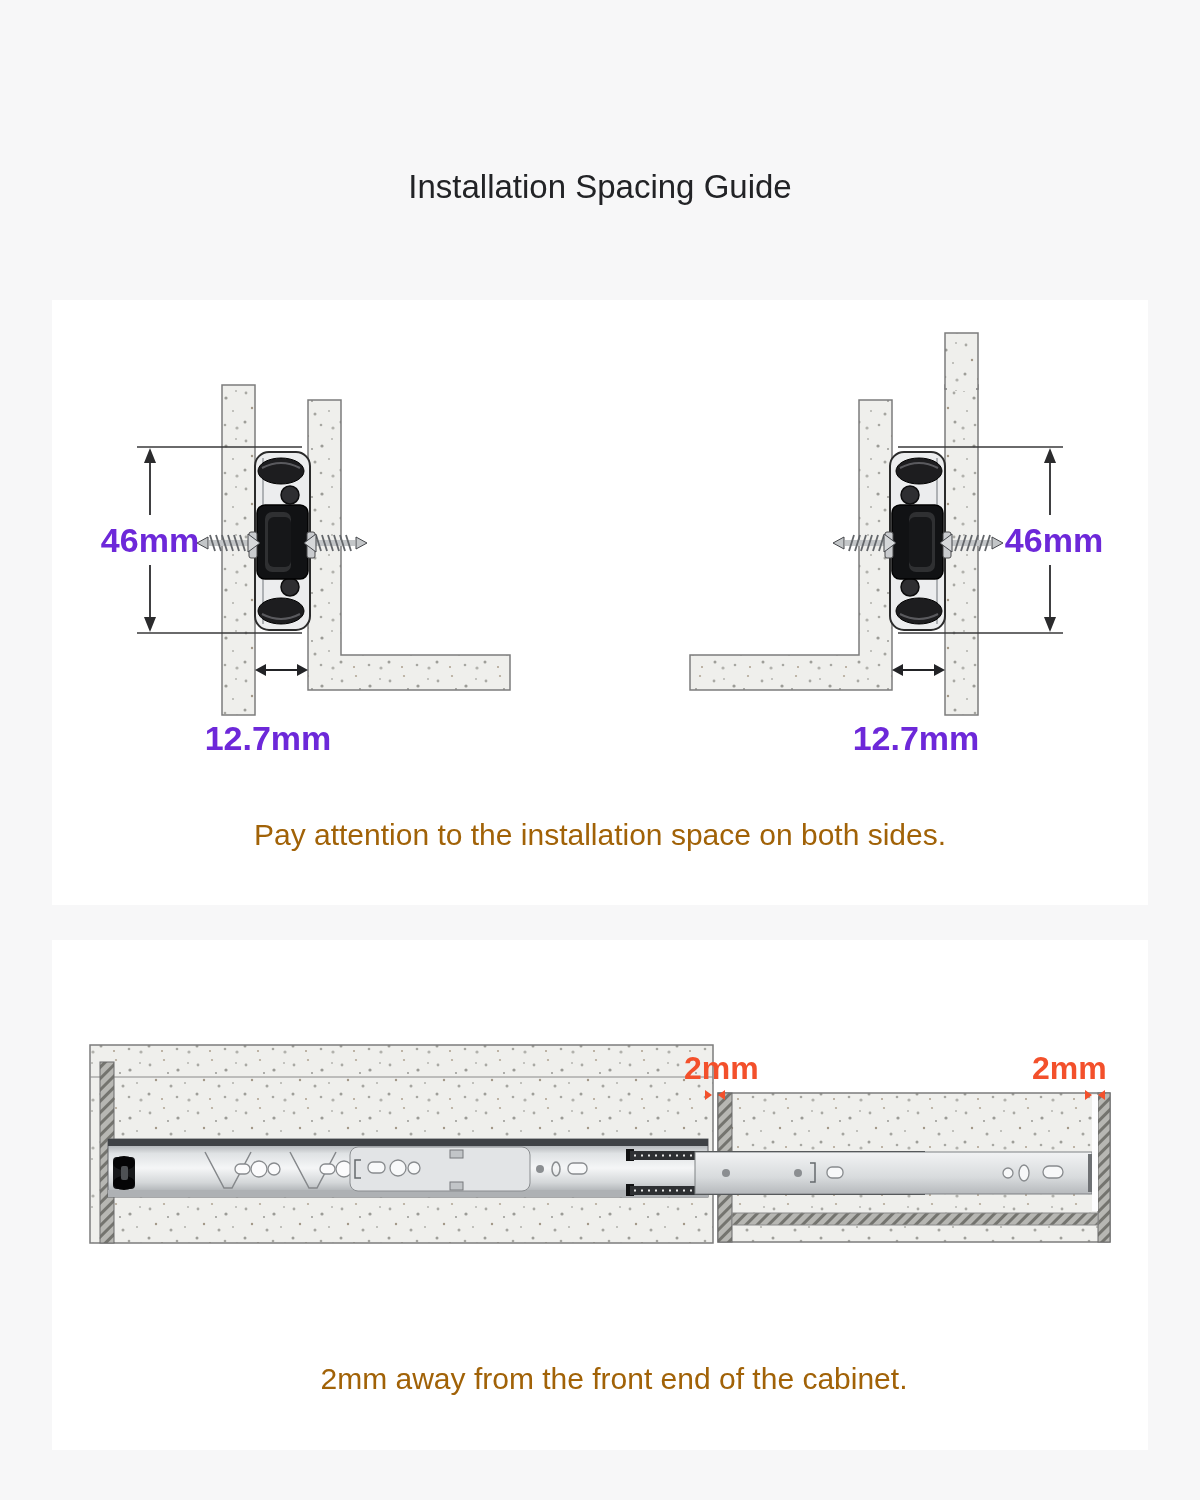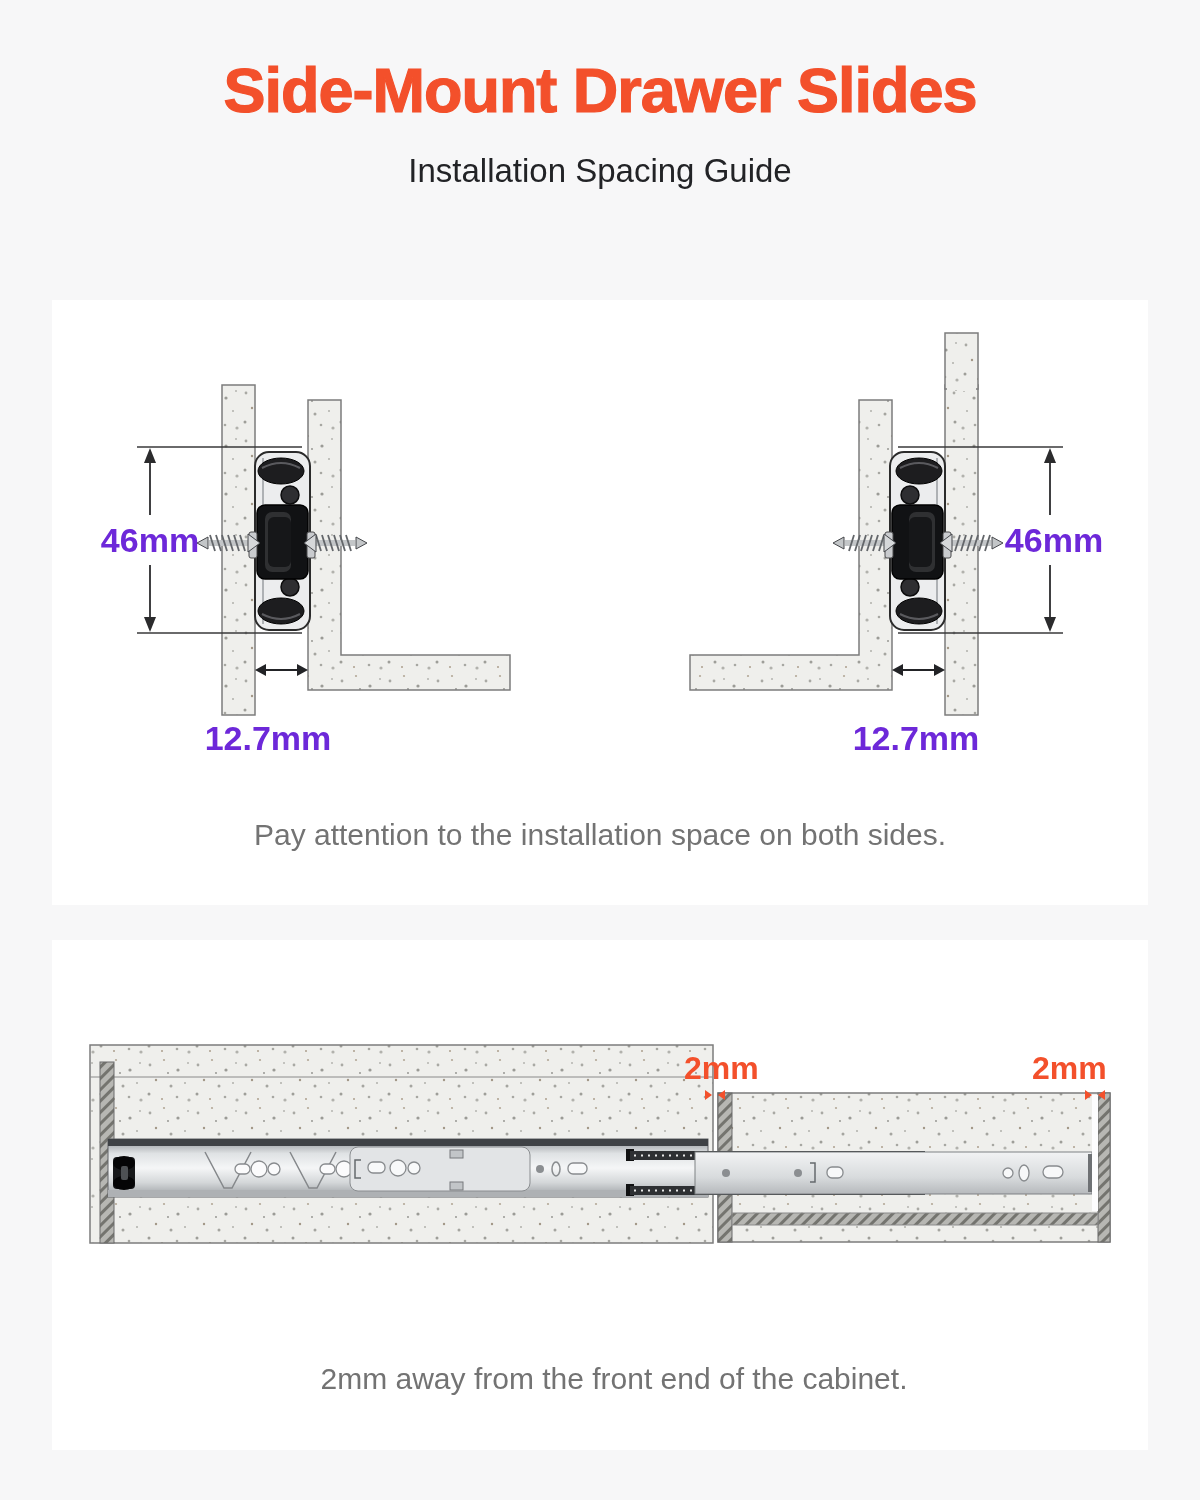--- a/index.html
+++ b/index.html
@@ -1,45 +1,44 @@
 <!DOCTYPE html>
 <html><head>
 <meta charset="utf-8">
 <style>
   html,body{margin:0;padding:0;background:#f7f7f8;}
   #app{position:relative;width:1200px;height:1500px;background:#f7f7f8;overflow:hidden;
        font-family:"Liberation Sans", sans-serif;}
   .page-title{position:absolute;left:0;top:54px;width:1200px;text-align:center;
        font-size:63px;font-weight:700;letter-spacing:-1px;color:#f3502b;
        -webkit-text-stroke:1.2px #f3502b;}
-  .page-subtitle{position:absolute;left:0;top:152px;width:1200px;text-align:center;
+  .page-subtitle{position:absolute;left:0;top:168px;width:1200px;text-align:center;
        font-size:33px;font-weight:400;color:#222326;}
   .panel{position:absolute;left:52px;width:1096px;background:#ffffff;}
   #panel1{top:300px;height:605px;}
   #panel2{top:940px;height:510px;}
   .scene{position:absolute;left:0;top:0;width:1200px;height:1500px;pointer-events:none;}
   .dim-label{position:absolute;font-size:34px;font-weight:700;color:#6d28d9;text-align:center;}
   .gap-label{position:absolute;font-size:32px;font-weight:700;color:#f3502b;text-align:left;}
   .caption{position:absolute;left:0;width:1200px;text-align:center;font-size:30px;
-       font-weight:400;color:#737373;}
+       font-weight:400;color:#a16207;}
   #caption1{top:818px;}
   #caption2{top:1362px;padding-left:14px;}
   #lbl-46-left{left:85px;top:521px;width:130px;}
   #lbl-46-right{left:989px;top:521px;width:130px;}
   #lbl-127-left{left:193px;top:719px;width:150px;}
   #lbl-127-right{left:841px;top:719px;width:150px;}
   #lbl-2mm-front{left:684px;top:1050px;width:130px;}
   #lbl-2mm-rear{left:1032px;top:1050px;width:130px;}
 </style>
 </head>
 <body>
 
 <div id="app">
 
-  <div class="page-title">Side-Mount Drawer Slides</div>
   <div class="page-subtitle">Installation Spacing Guide</div>
 
   <div class="panel" id="panel1"></div>
   <div class="panel" id="panel2"></div>
 
   <svg class="scene" viewBox="0 0 1200 1500" xmlns="http://www.w3.org/2000/svg">
     <defs>
       <pattern id="speckle" width="48" height="48" patternUnits="userSpaceOnUse">
         <rect width="48" height="48" fill="#efefec"></rect>
         <circle cx="6" cy="9" r="1.4" fill="#a9a9a4"></circle>

